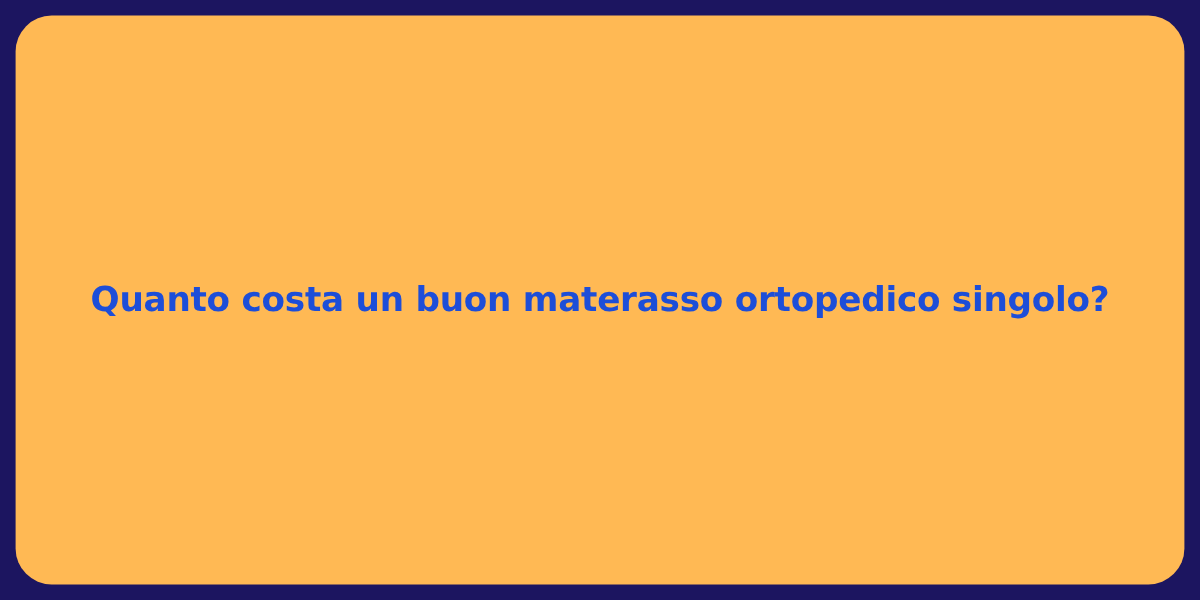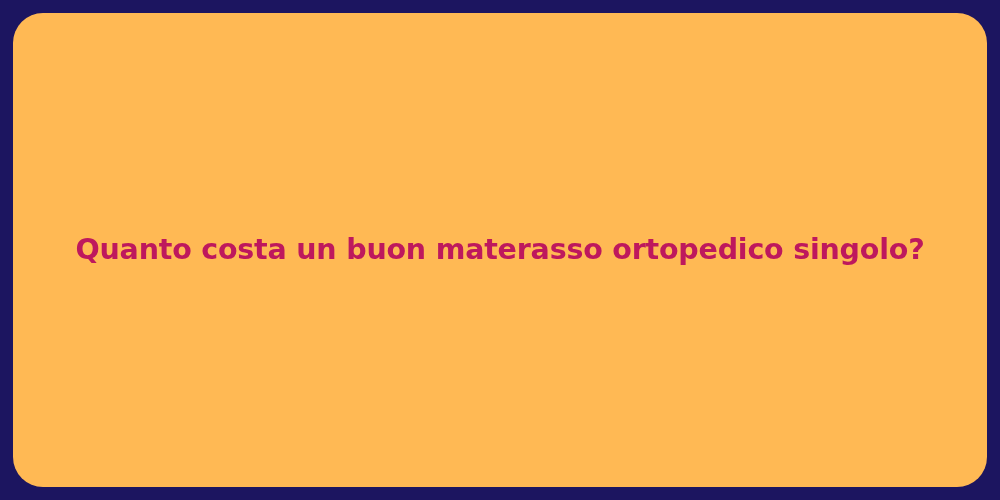--- a/index.html
+++ b/index.html
@@ -48,15 +48,15 @@
     letter-spacing: -0.2px;
     text-align: center;
     white-space: nowrap;
   }
 </style>
 </head>
 <body>
 
 <div class="canvas" style="background: rgb(28, 21, 96);">
   <div class="card" style="background: rgb(255, 185, 84); border-radius: 30px;">
-    <h1 class="headline" style="color: #be185d; font-size: 28.5px; text-align: right;">Quanto costa un buon materasso ortopedico singolo?</h1>
+    <h1 class="headline" style="color: #1d4ed8; font-size: 28.5px; text-align: right;">Quanto costa un buon materasso ortopedico singolo?</h1>
   </div>
 </div>
 
 </body></html>

